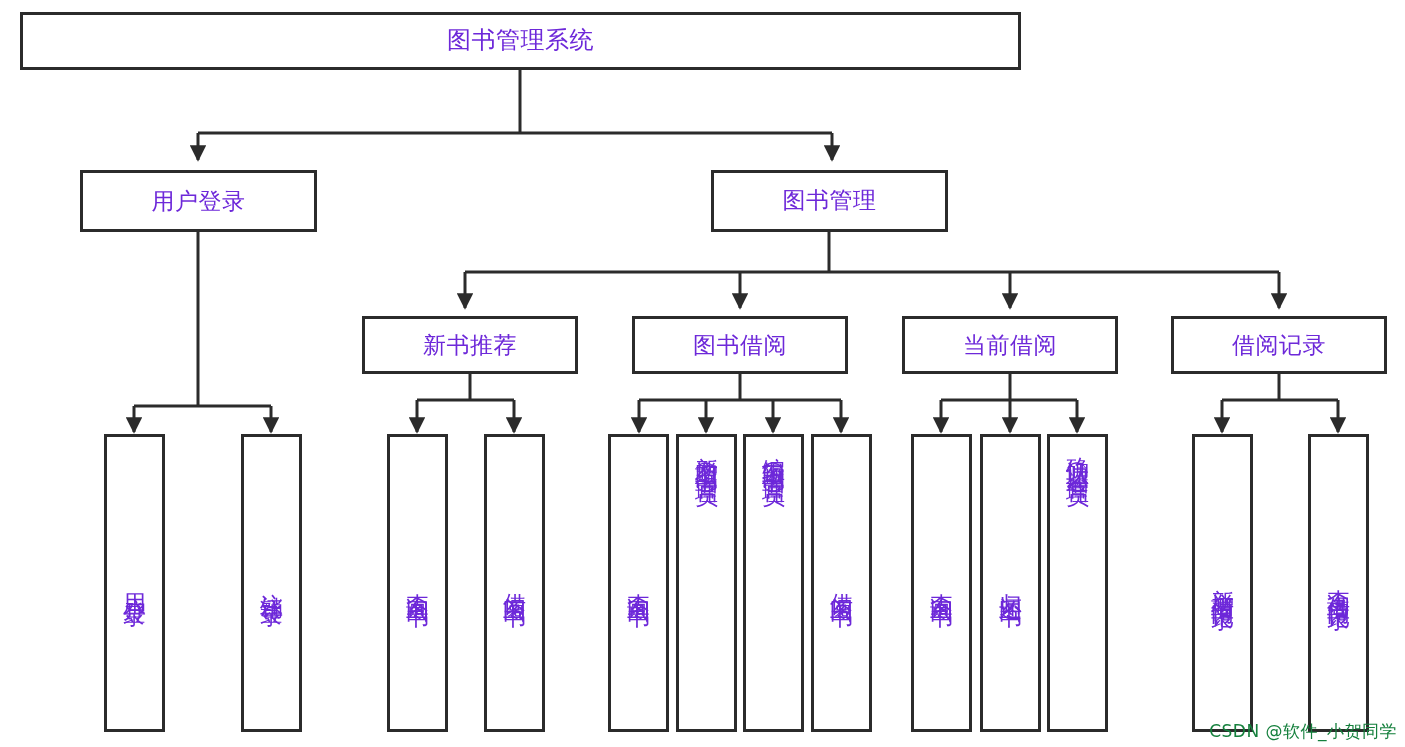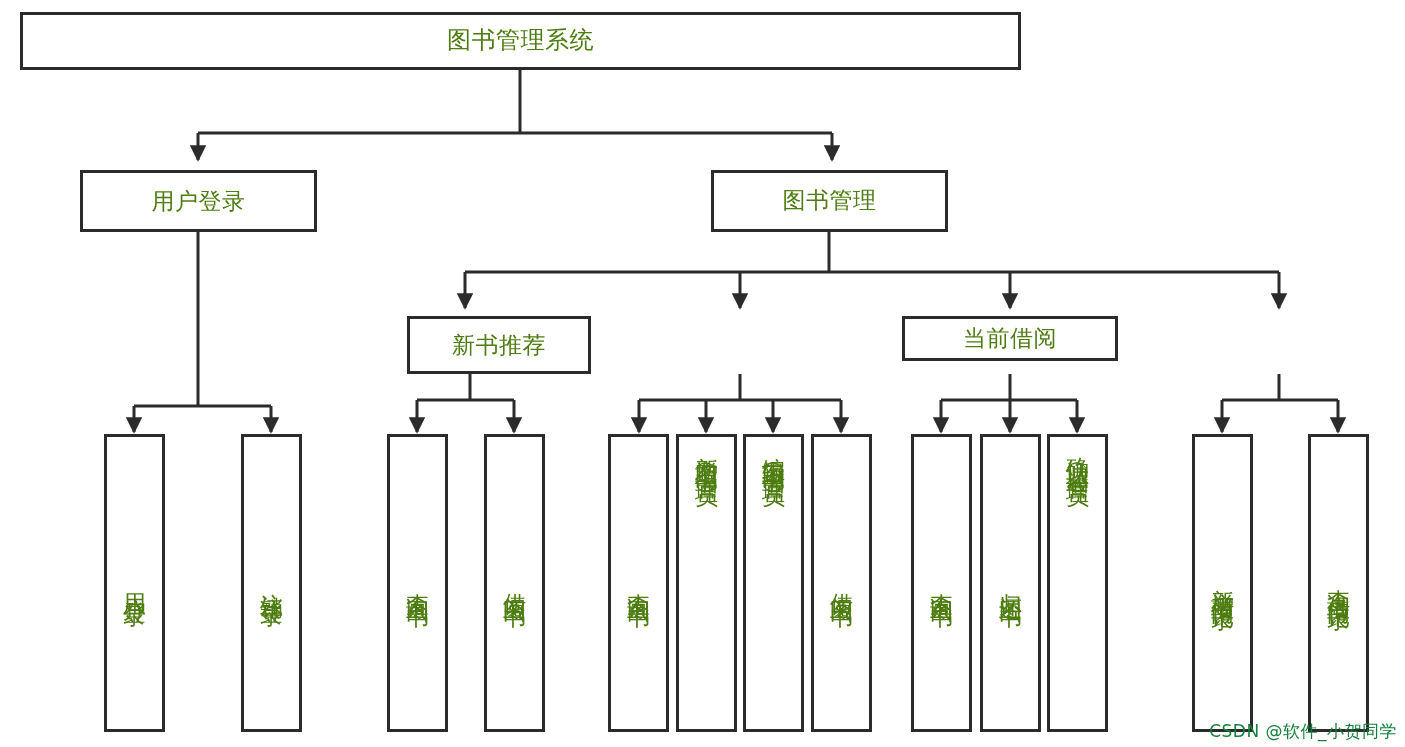--- a/index.html
+++ b/index.html
@@ -25,21 +25,21 @@
     height: 747px;
   }
   .node {
     position: absolute;
     box-sizing: border-box;
     border: 3px solid #2b2b2b;
     background: #ffffff;
     display: flex;
     align-items: center;
     justify-content: center;
-    color: #4d7c0f;
+    color: #6d28d9;
   }
   .node .label {
     display: block;
     text-align: center;
     line-height: 1.08;
     letter-spacing: 0.5px;
   }
   .node.h .label {
     font-size: 23px;
   }
@@ -133,25 +133,31 @@
     <span class="label">图书管理系统</span>
   </div>
 
   <div class="node h" style="left:80px; top:170px; width:237px; height:62px;">
     <span class="label">用户登录</span>
   </div>
   <div class="node h" style="left:711px; top:170px; width:237px; height:62px;font-family:Liberation Serif, serif;">
     <span class="label">图书管理</span>
   </div>
 
-  <div class="node h" style="left:362px; top:316px; width:184px; height:58px;margin-left:45px;">
+  <div class="node h" style="left:362px; top:316px; width:216px; height:58px;">
     <span class="label">新书推荐</span>
   </div>
-  <div class="node h" style="left:902px; top:316px; width:216px; height:45px;">
+  <div class="node h" style="left:632px; top:316px; width:216px; height:58px;">
+    <span class="label">图书借阅</span>
+  </div>
+  <div class="node h" style="left:902px; top:316px; width:216px; height:58px;">
     <span class="label">当前借阅</span>
+  </div>
+  <div class="node h" style="left:1171px; top:316px; width:216px; height:58px;">
+    <span class="label">借阅记录</span>
   </div>
 
   <div class="node v mid" style="left:104px; top:434px; width:61px; height:298px;">
     <span class="label">用户登录</span>
   </div>
   <div class="node v mid" style="left:241px; top:434px; width:61px; height:298px;">
     <span class="label">注销登录</span>
   </div>
 
   <div class="node v mid" style="left:387px; top:434px; width:61px; height:298px;">

